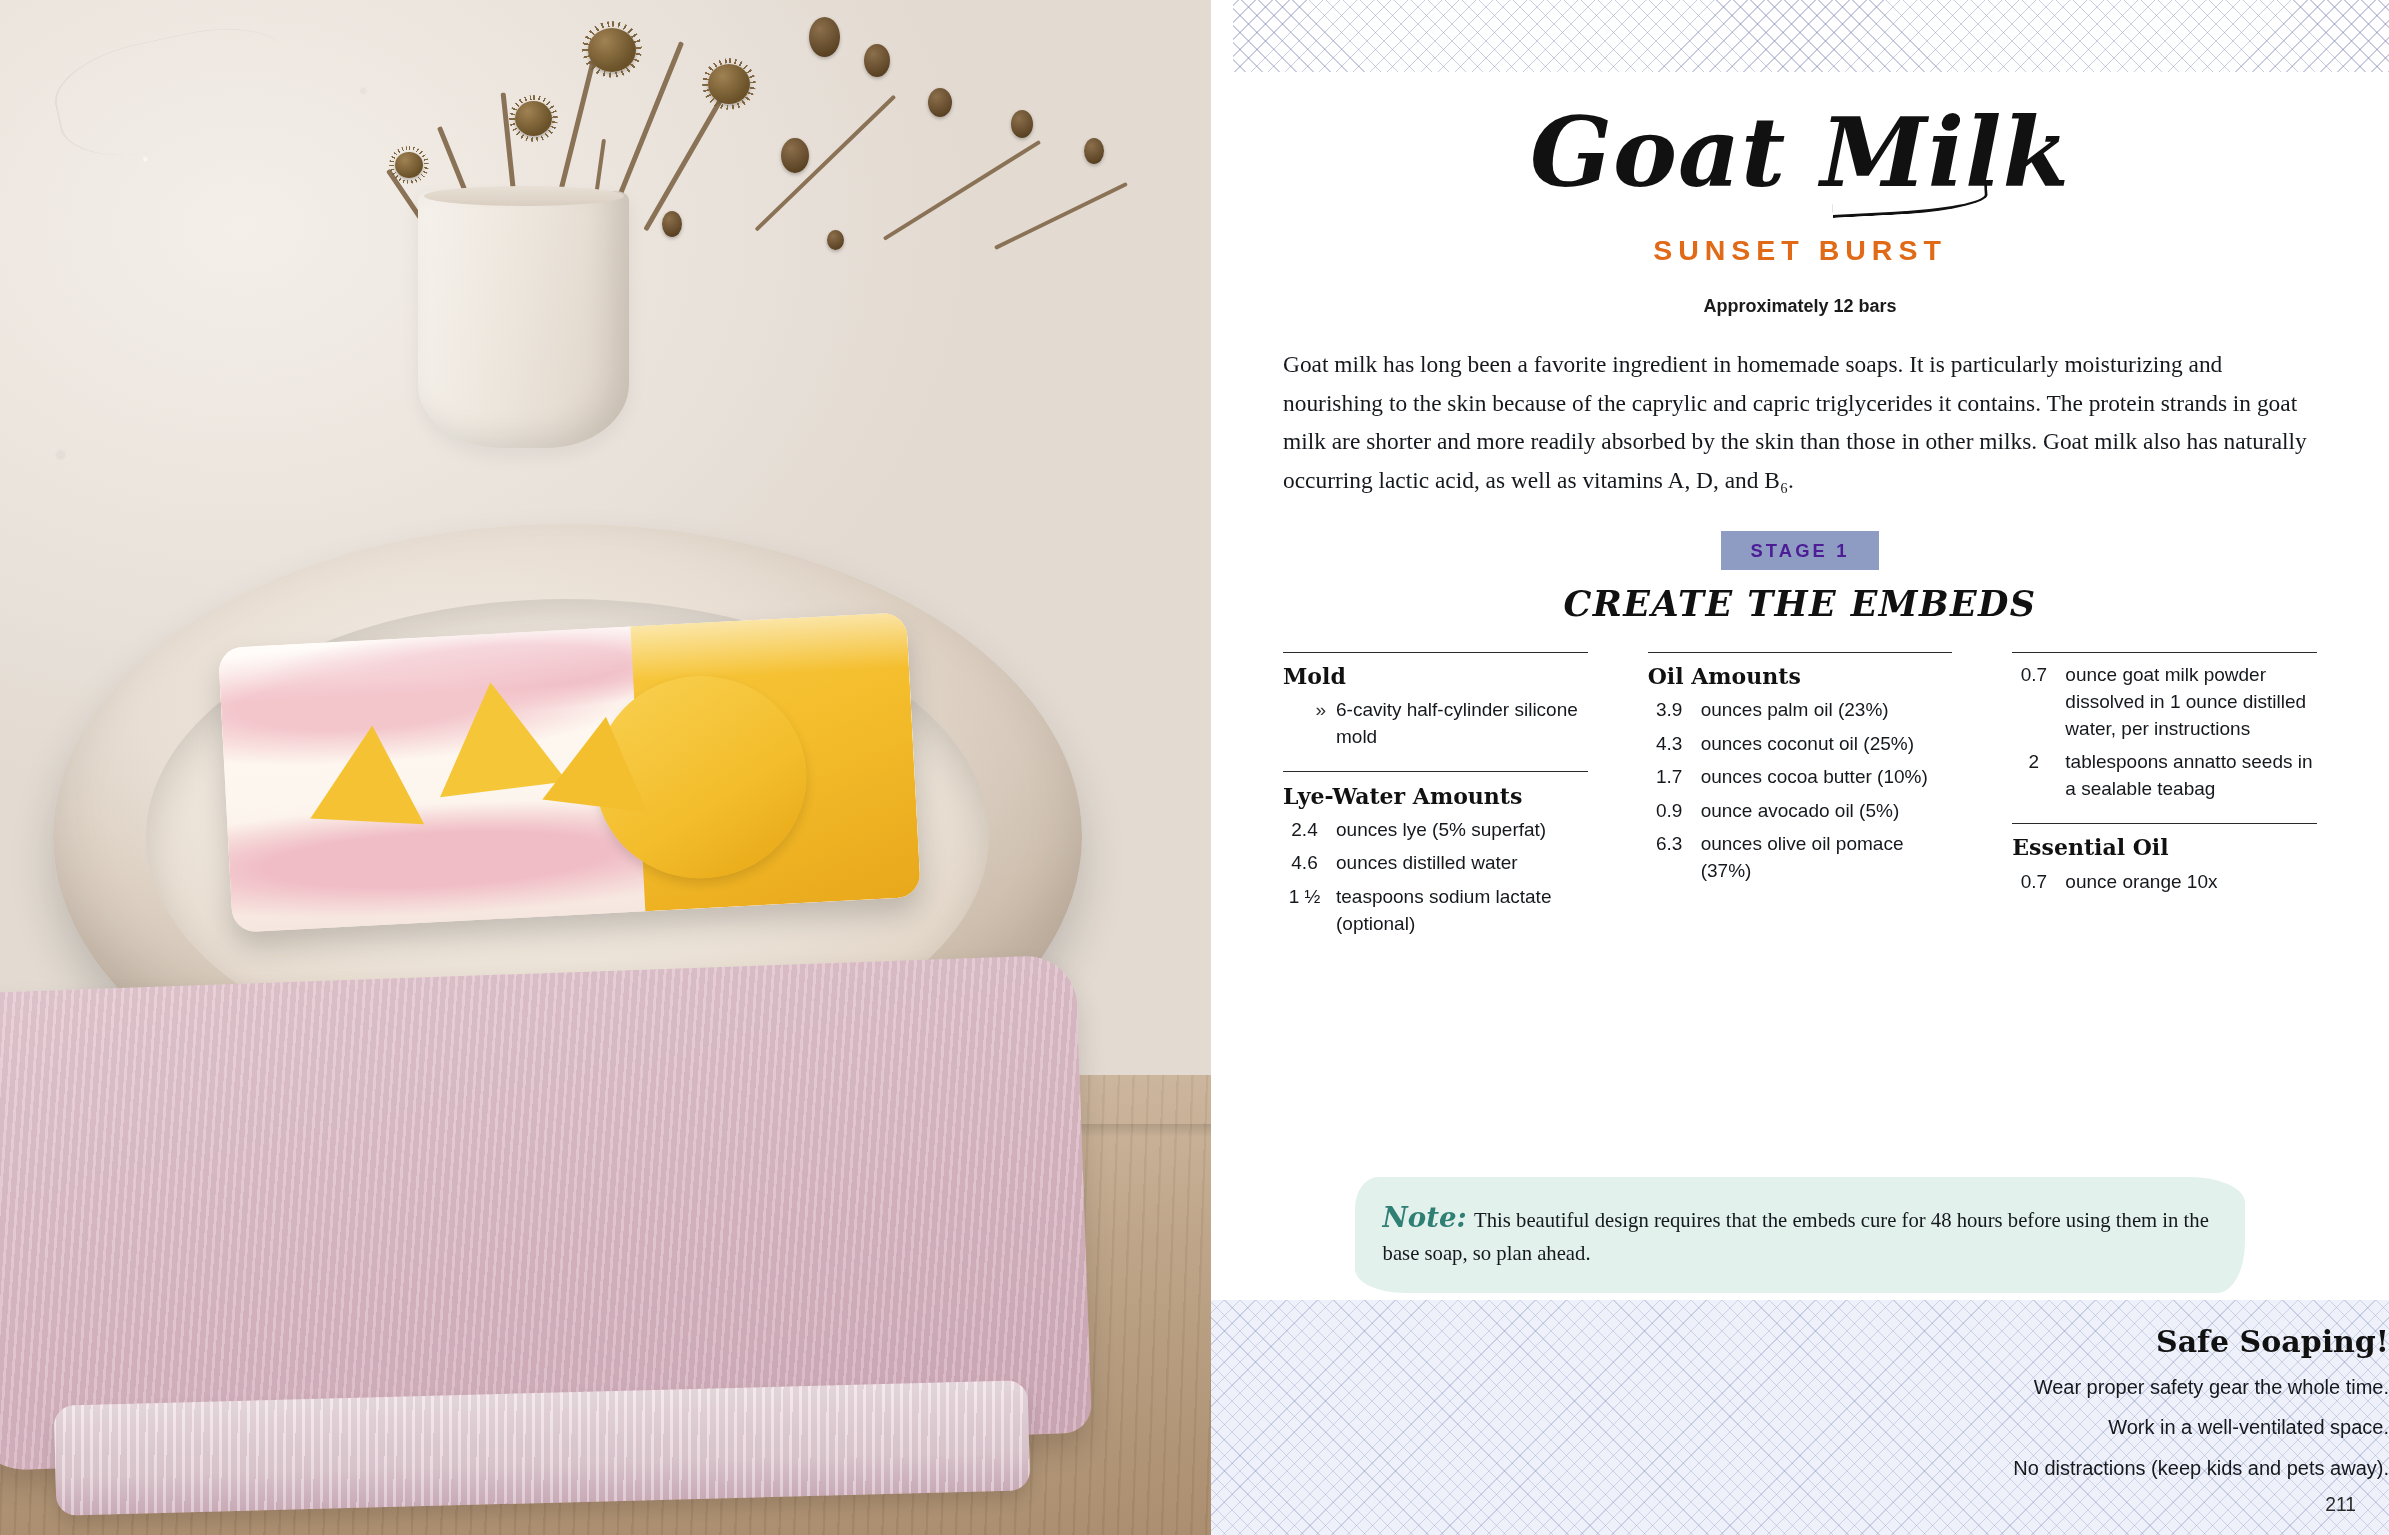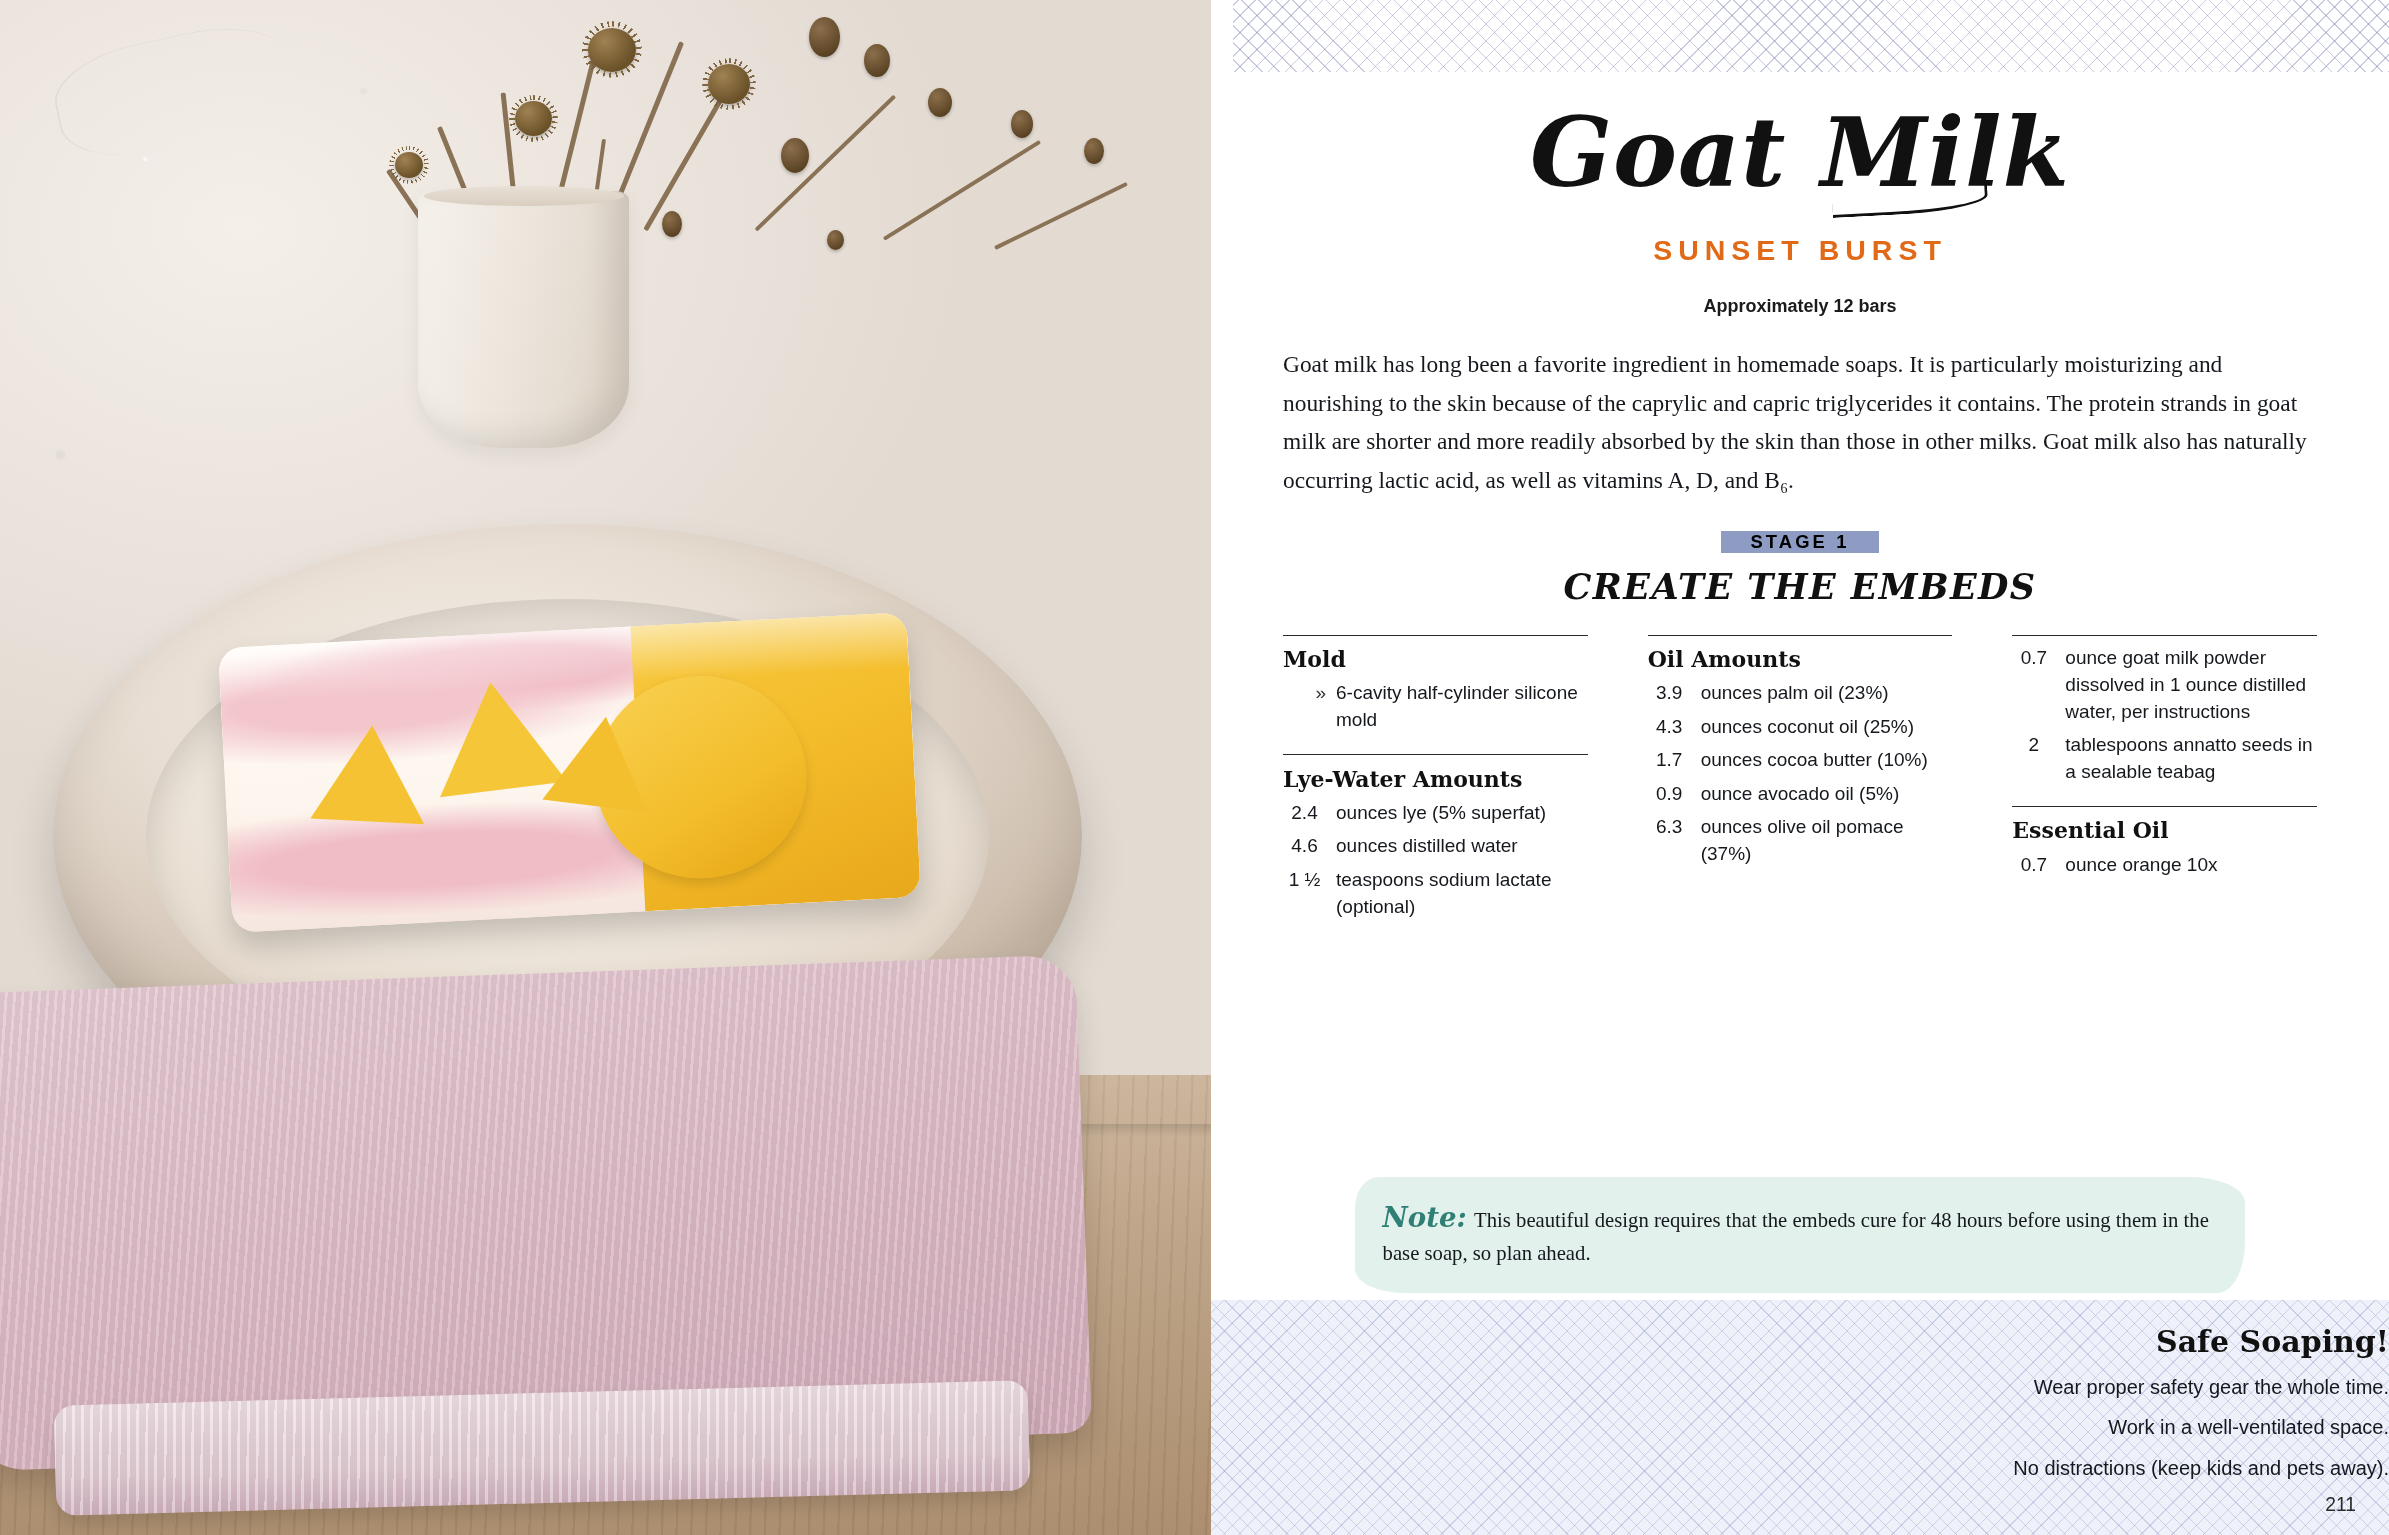--- a/index.html
+++ b/index.html
@@ -299,23 +299,23 @@
     font-family: "Liberation Serif", serif;
     font-size: 23.4px;
     line-height: 1.66;
     color: #15181d;
     text-align: left;
   }
 
   .stage-badge {
     margin: 31px auto 0 auto;
     width: 158px;
-    height: 22px;
+    height: 39px;
     background: #8e9cc4;
-    color: #000000;
+    color: #4c1d95;
     font-size: 18.4px;
     font-weight: 700;
     letter-spacing: 3.1px;
     display: flex;
     align-items: center;
     justify-content: center;
   }
   .stage-title {
     margin-top: 13px;
     text-align: center;

